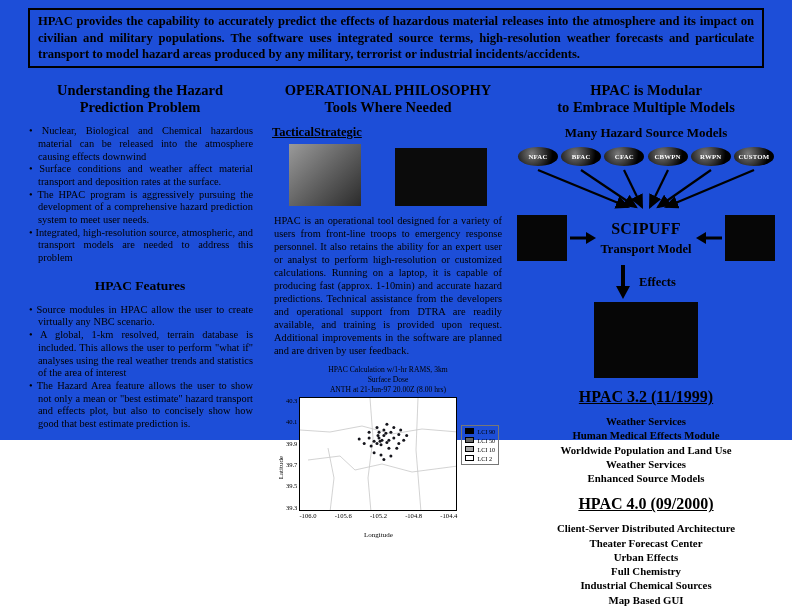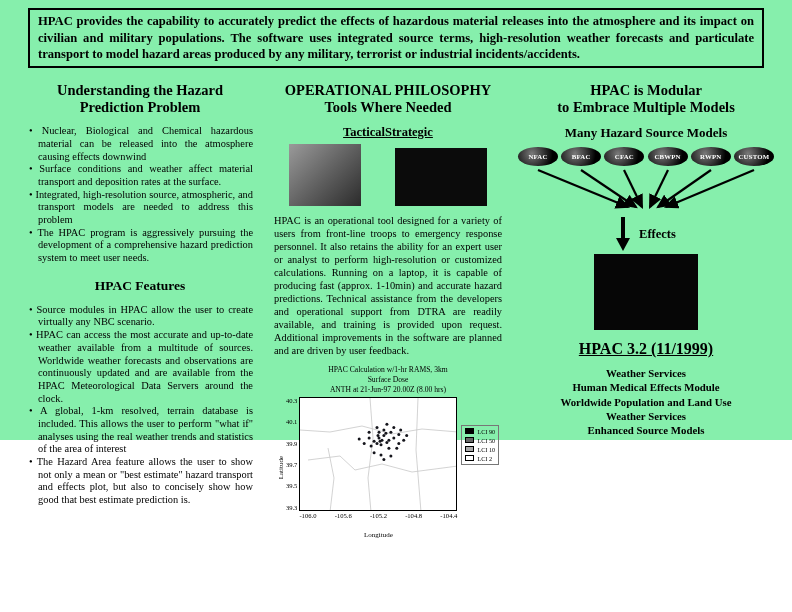--- a/index.html
+++ b/index.html
@@ -1,30 +1,30 @@
 <!DOCTYPE html>
 <html><head>
 <meta charset="utf-8">
 <style>
   html,body{margin:0;padding:0;}
   body{width:792px;height:612px;background:#ffffff;font-family:"Liberation Serif",serif;color:#000;overflow:hidden;}
   *{box-sizing:border-box;}
-  .page{position:relative;width:792px;height:440px;background:#86efac;}
+  .page{position:relative;width:792px;height:440px;background:#1d4ed8;}
   .banner{position:absolute;left:28px;top:8px;width:736px;border:2px solid #000;padding:3px 8px;font-weight:bold;font-size:12.6px;line-height:1.32;text-align:justify;}
   .columns{position:absolute;left:20px;top:82px;width:756px;display:flex;gap:12px;}
   .col-1{width:240px;}
   .col-2{width:232px;}
   .col-3{width:260px;}
   .col-title{font-weight:bold;font-size:14.5px;line-height:1.18;text-align:center;margin:0 0 9px;}
   .bullets{margin:7px;padding:0 0 0 2px;list-style:none;font-size:10.4px;line-height:1.22;text-align:justify;}
   .bullets li{padding-left:9px;text-indent:-9px;}
   .bullets li::before{content:"\2022  ";}
   .features-title{font-weight:bold;font-size:13.5px;text-align:center;margin:13px 0 10px;}
   
-  .tools-labels{display:flex;justify-content:center;margin:3px 0 4px;}
+  .tools-labels{display:flex;justify-content:flex-start;margin:3px 0 4px;}
   .tool-label{font-weight:bold;text-decoration:underline;font-size:12.5px;}
   .tools-images{display:flex;justify-content:space-around;align-items:flex-end;margin-bottom:8px;}
   .img-tactical{width:72px;height:62px;background:linear-gradient(135deg,#9a9a9a,#5c5c5c 55%,#2b2b2b);}
   .img-strategic{width:92px;height:58px;background:#0b0b0b;}
   .philosophy{font-size:10.4px;line-height:1.25;text-align:justify;margin:0 2px 8px;}
   .chart-titles{text-align:center;font-size:7.6px;line-height:1.3;}
   .chart-body{display:flex;justify-content:center;align-items:flex-start;margin-top:2px;}
   .ylabel{writing-mode:vertical-rl;transform:rotate(180deg);font-size:7px;align-self:center;margin-right:1px;}
   .yticks{display:flex;flex-direction:column;justify-content:space-between;height:114px;font-size:6.6px;text-align:right;padding-right:2px;}
   .plot{border:1px solid #000;display:block;background:#fff;}
@@ -61,28 +61,27 @@
 
     <div class="col-1">
       <h2 class="col-title">
         <span>Understanding the Hazard</span><br>
         <span>Prediction Problem</span>
       </h2>
       <ul class="bullets">
 
       <li>Nuclear, Biological and Chemical hazardous material can be released into the atmosphere causing effects downwind</li>
           <li>Surface conditions and weather affect material transport and deposition rates at the surface.</li>
+          <li>The HPAC program is aggressively pursuing the development of a comprehensive hazard prediction system to meet user needs.</li>
           <li>Integrated, high-resolution source, atmospheric, and transport models are needed to address this problem</li>
-          <li>The HPAC program is aggressively pursuing the development of a comprehensive hazard prediction system to meet user needs.</li>
         </ul>
       <h3 class="features-title">HPAC Features</h3>
       <ul class="bullets">
 
       <li>Source modules in HPAC allow the user to create virtually any NBC scenario.</li>
-          <li>HPAC can access the most accurate and up-to-date weather available from a multitude of sources.  Worldwide weather forecasts and observations are continuously updated and are available from the HPAC Meteorological Data Servers around the clock.</li>
           <li>A global, 1-km resolved, terrain database is included.  This allows the user to perform "what if" analyses using the real weather trends and statistics of the area of interest</li>
           <li>The Hazard Area feature allows the user to show not only a mean or "best estimate" hazard transport and effects plot, but also to concisely show how good that best estimate prediction is.</li>
         </ul>
     </div>
 
     <div class="col-2">
       <h2 class="col-title">
         <span>OPERATIONAL PHILOSOPHY</span><br>
         <span>Tools Where Needed</span>
       </h2>
@@ -216,36 +215,64 @@
             <path d="M0,0 L6.5,3 L0,6 Z" fill="#000"></path>
           </marker>
         </defs>
         <line x1="20" y1="3" x2="110" y2="40" stroke="#000" stroke-width="2.2" marker-end="url(#ah)"></line>
         <line x1="63" y1="3" x2="118" y2="40" stroke="#000" stroke-width="2.2" marker-end="url(#ah)"></line>
         <line x1="106" y1="3" x2="124" y2="40" stroke="#000" stroke-width="2.2" marker-end="url(#ah)"></line>
         <line x1="150" y1="3" x2="132" y2="40" stroke="#000" stroke-width="2.2" marker-end="url(#ah)"></line>
         <line x1="193" y1="3" x2="140" y2="40" stroke="#000" stroke-width="2.2" marker-end="url(#ah)"></line>
         <line x1="236" y1="3" x2="148" y2="40" stroke="#000" stroke-width="2.2" marker-end="url(#ah)"></line>
       </svg>
+      <div class="scipuff-row">
+        <div class="side-box"></div>
+        <svg width="26" height="12">
+          <line x1="0" y1="6" x2="17" y2="6" stroke="#000" stroke-width="3"></line>
+          <polygon points="16,0 26,6 16,12" fill="#000"></polygon>
+        </svg>
+        <div class="scipuff-stack">
+          <div class="scipuff-name">SCIPUFF</div>
+          <div class="transport-label">Transport Model</div>
+        </div>
+        <svg width="26" height="12">
+          <line x1="26" y1="6" x2="9" y2="6" stroke="#000" stroke-width="3"></line>
+          <polygon points="10,0 0,6 10,12" fill="#000"></polygon>
+        </svg>
+        <div class="side-box"></div>
+      </div>
       <div class="effects-row">
         <svg width="14" height="34">
           <line x1="7" y1="0" x2="7" y2="23" stroke="#000" stroke-width="4"></line>
           <polygon points="0,21 14,21 7,34" fill="#000"></polygon>
         </svg>
         <span class="effects-label">Effects</span>
       </div>
       <div class="result-box"></div>
 
       <div class="version-block">
         <div class="version-title">HPAC 3.2 (11/1999)</div>
         <ul class="version-items">
 
         <li>Weather Services</li>
             <li>Human Medical Effects Module</li>
             <li>Worldwide Population and Land Use</li>
             <li>Weather Services</li>
             <li>Enhanced Source Models</li>
           </ul>
       </div>
+      <div class="version-block">
+        <div class="version-title">HPAC 4.0 (09/2000)</div>
+        <ul class="version-items">
+
+        <li>Client-Server Distributed Architecture</li>
+            <li>Theater Forecast Center</li>
+            <li>Urban Effects</li>
+            <li>Full Chemistry</li>
+            <li>Industrial Chemical Sources</li>
+            <li>Map Based GUI</li>
+          </ul>
+      </div>
     </div>
 
   </div>
 </div>
 
 </body></html>

